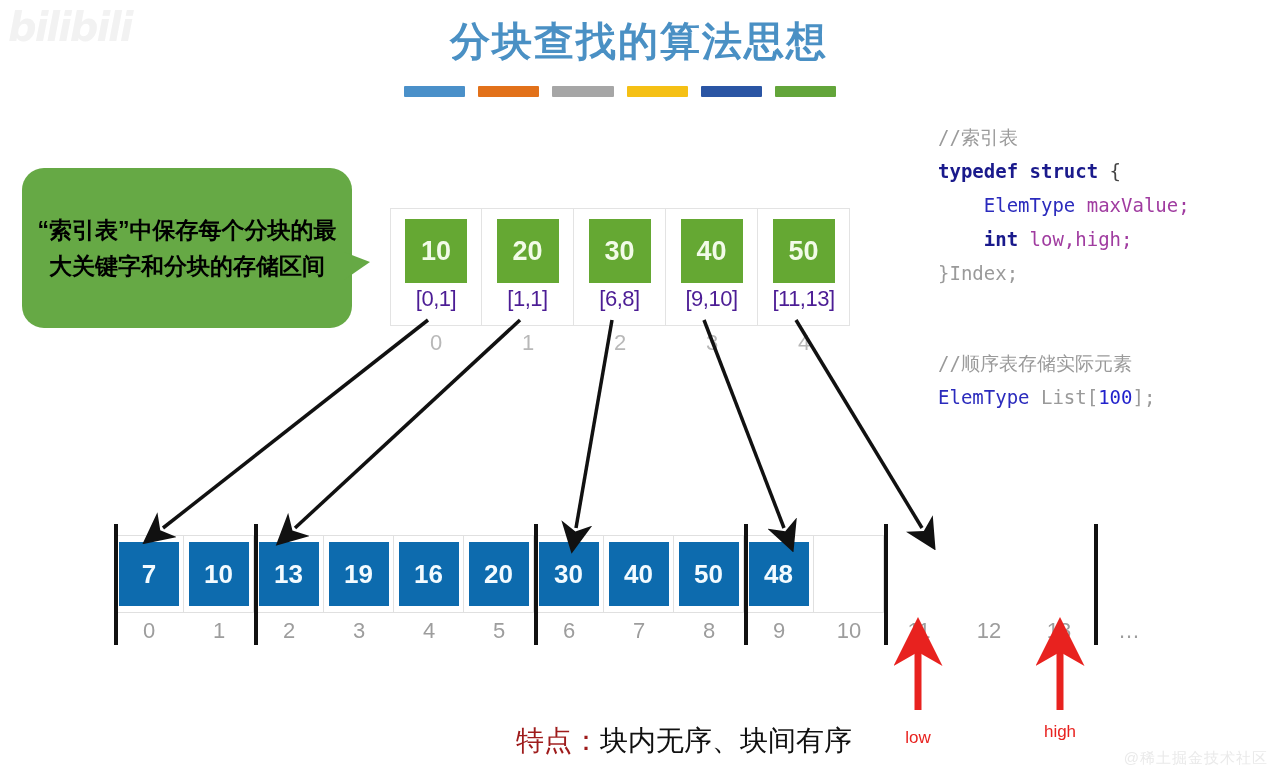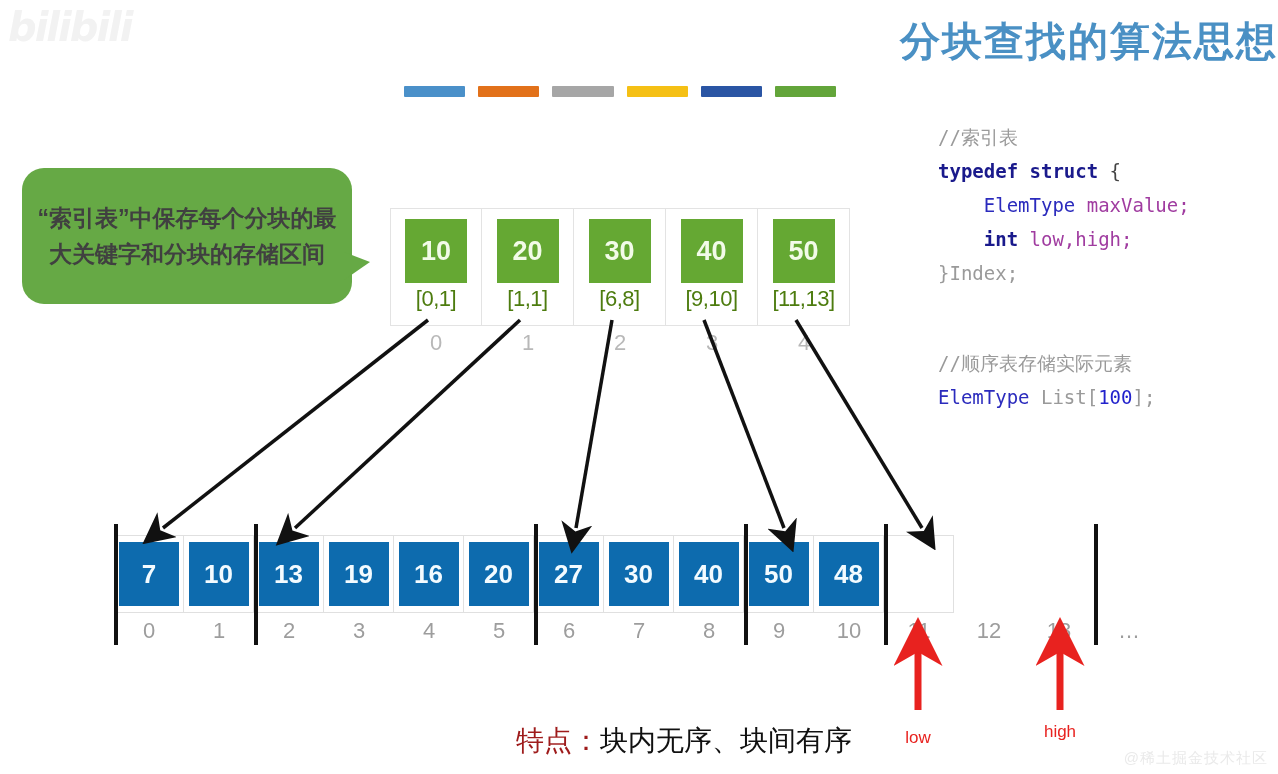--- a/index.html
+++ b/index.html
@@ -21,21 +21,21 @@
   }
   .wm-corner{
     position:absolute;right:10px;bottom:6px;
     font-size:15px;color:#eaeaea;letter-spacing:1px;
     user-select:none;
   }
 
   
   .title{
     position:absolute;left:0;top:14px;width:1278px;
-    text-align:right;
+    text-align:center;
     font-size:40px;font-weight:bold;color:#4a90c4;
     letter-spacing:2px;
   }
   .bars{
     position:absolute;left:404px;top:86px;
     width:432px;height:11px;
     display:flex;gap:13px;
   }
   .bars i{display:block;flex:1;height:11px;border-radius:1px;}
 
@@ -49,23 +49,23 @@
   .code .cm{color:#9a9a9a;}
   .code .kw{color:#1a1a8c;font-weight:bold;}
   .code .ty{color:#2b2bbd;}
   .code .id{color:#a03ca0;}
   .code .num{color:#2222cc;}
   .code .pl{color:#444;}
   .code .blank{display:block;height:22px;}
 
   
   .callout{
-    position:absolute;left:22px;top:168px;width:330px;height:136px;
+    position:absolute;left:22px;top:168px;width:330px;height:160px;
     background:#66a945;border-radius:22px;
-    color:#404040;font-size:23px;font-weight:bold;line-height:36px;
+    color:#000000;font-size:23px;font-weight:bold;line-height:36px;
     text-align:center;
     display:flex;align-items:center;justify-content:center;
     padding:0 14px;box-sizing:border-box;
   }
   .callout-tail{
     position:absolute;left:344px;top:252px;
     width:0;height:0;
     border-top:10px solid transparent;
     border-bottom:18px solid transparent;
     border-left:26px solid #66a945;
@@ -82,21 +82,21 @@
     display:flex;flex-direction:column;align-items:center;
     justify-content:flex-start;background:#fff;
   }
   .idx-cell:first-child{border-left:1px solid #e3e3e3;}
   .idx-box{
     margin-top:10px;width:62px;height:64px;background:#65a833;
     color:#f2fbe8;font-size:27px;font-weight:bold;
     display:flex;align-items:center;justify-content:center;
   }
   .idx-range{
-    margin-top:3px;font-size:22px;color:#4d7c0f;
+    margin-top:3px;font-size:22px;color:#4c1d95;
     font-family:"Liberation Sans",sans-serif;letter-spacing:-0.5px;
   }
   .idx-nums{
     position:absolute;left:390px;top:330px;height:30px;display:flex;
   }
   .idx-nums span{
     width:92px;text-align:center;font-size:22px;color:#b8b8b8;
   }
 
   
@@ -210,23 +210,20 @@
         <div class="arr-box">13</div>
       </div>
       <div class="arr-cell">
         <div class="arr-box">19</div>
       </div>
       <div class="arr-cell">
         <div class="arr-box">16</div>
       </div>
       <div class="arr-cell">
         <div class="arr-box">20</div>
-      </div>
-      <div class="arr-cell">
-        <div class="arr-box">27</div>
       </div>
       <div class="arr-cell">
         <div class="arr-box">30</div>
       </div>
       <div class="arr-cell">
         <div class="arr-box">40</div>
       </div>
       <div class="arr-cell">
         <div class="arr-box">50</div>
       </div>

